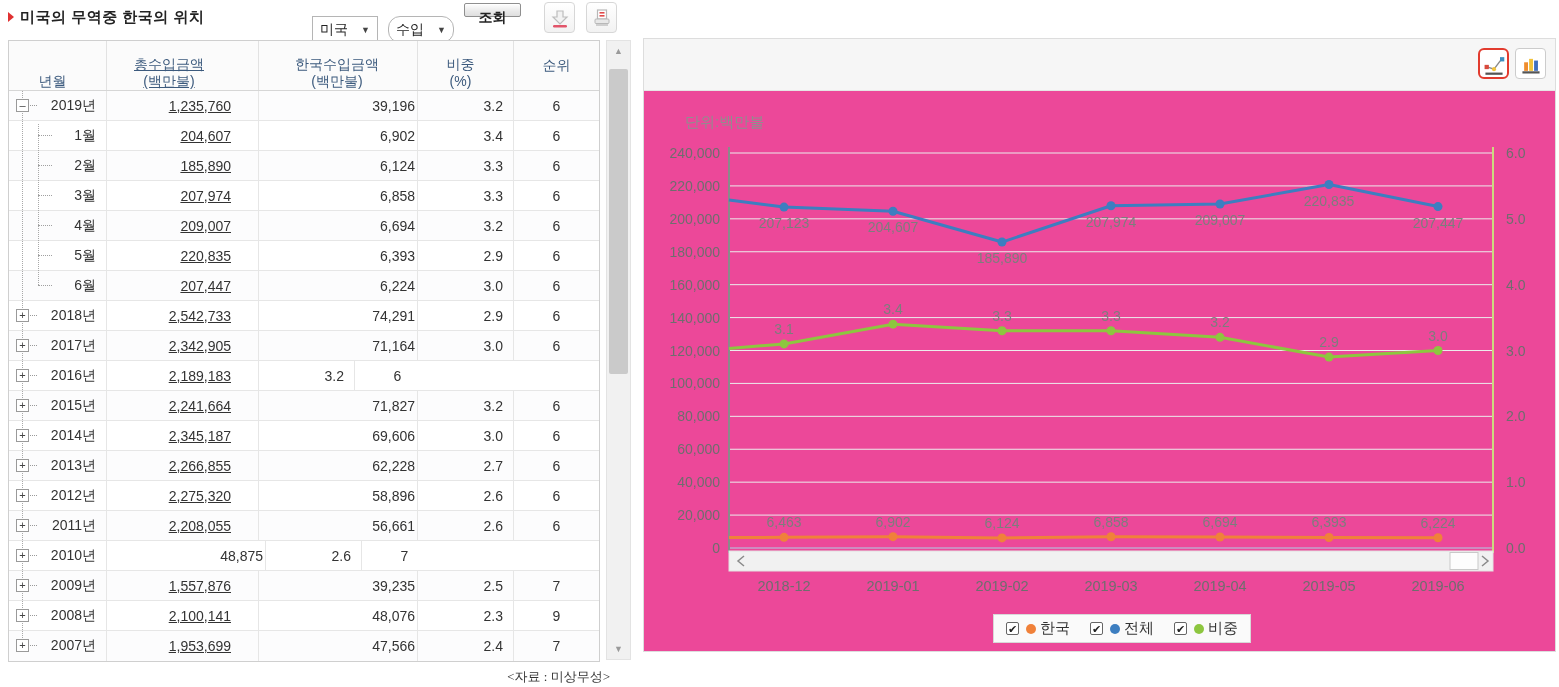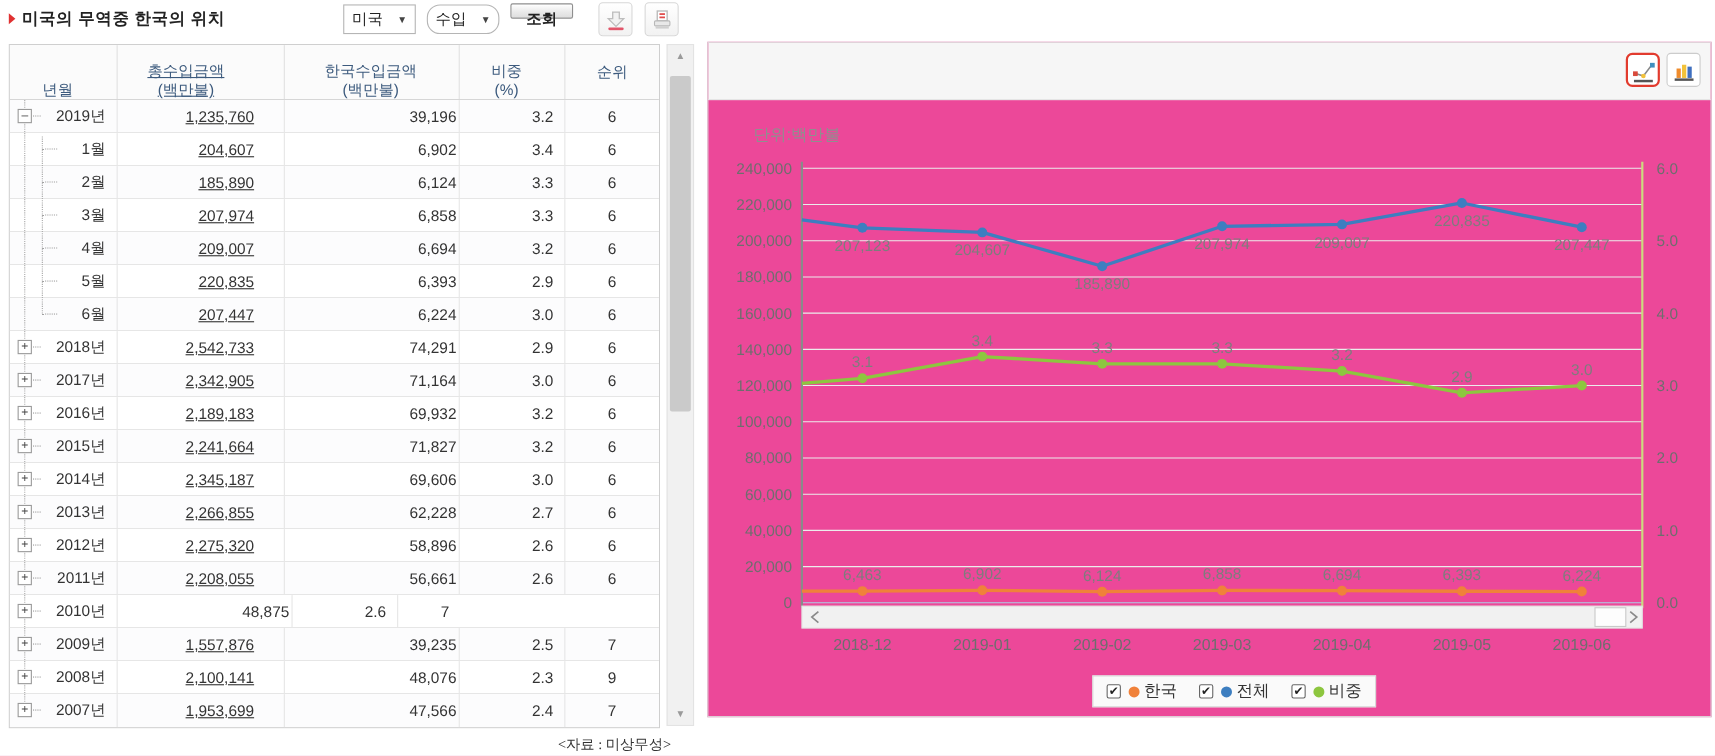--- a/index.html
+++ b/index.html
@@ -4,21 +4,21 @@
 <style>
   * { box-sizing: border-box; margin: 0; padding: 0; }
   html,body { width:1559px; height:687px; background:#fff; overflow:hidden;
     font-family:"Liberation Sans","DejaVu Sans",sans-serif; }
   .stage { position:relative; width:1559px; height:687px; }
 
   
   .topbar { position:absolute; left:0; top:0; width:100%; height:38px; }
   .page-title { position:absolute; left:8px; top:8px; font-size:15px; font-weight:bold; color:#222; letter-spacing:0.5px; }
   .title-arrow { display:inline-block; width:0; height:0; border-left:6px solid #e03131; border-top:5px solid transparent; border-bottom:5px solid transparent; margin-right:6px; }
-  .selbox { position:absolute; top:4px; height:27px; width:66px; border:1px solid #b5b5b5; background:#fff; font-size:14px; color:#222; display:flex; align-items:center; padding:0 7px; cursor:pointer; }
+  .selbox { position:absolute; top:16px; height:27px; width:66px; border:1px solid #b5b5b5; background:#fff; font-size:14px; color:#222; display:flex; align-items:center; padding:0 7px; cursor:pointer; }
   .selbox .caret { margin-left:auto; font-size:9px; color:#444; }
   #sel-country { left:312px; }
   #sel-trade { left:388px;border-radius:12px; }
   .btn-search { position:absolute; left:464px; top:3px; width:57px; height:14px; border:1px solid #8f8f8f; border-radius:2px; background:linear-gradient(#fefefe,#e9e9e9 60%,#dedede); font-size:14px; font-weight:bold; color:#222; text-align:center; line-height:27px; cursor:pointer; box-shadow:inset 0 1px 0 #fff; }
   .icon-btn { position:absolute; top:2px; width:31px; height:31px; border:1px solid #d7d7d7; border-radius:4px; background:linear-gradient(#ffffff,#f2f2f2); display:flex; align-items:center; justify-content:center; cursor:pointer; }
   #btn-download { left:544px; }
   #btn-print { left:586px; }
 
   
   .left-panel { position:absolute; left:8px; top:40px; width:624px; }
@@ -215,21 +215,20 @@
             <div class="td c2">71,164</div>
             <div class="td c3">3.0</div>
             <div class="td c4">6</div>
           </div>
           <div class="trow year">
             <div class="td c0">
               <span class="toggle">+</span>
               <span>2016년</span>
             </div>
             <div class="td c1">2,189,183</div>
-            <div class="td c2">69,932</div>
             <div class="td c3">3.2</div>
             <div class="td c4">6</div>
           </div>
           <div class="trow year">
             <div class="td c0">
               <span class="toggle">+</span>
               <span>2015년</span>
             </div>
             <div class="td c1">2,241,664</div>
             <div class="td c2">71,827</div>

